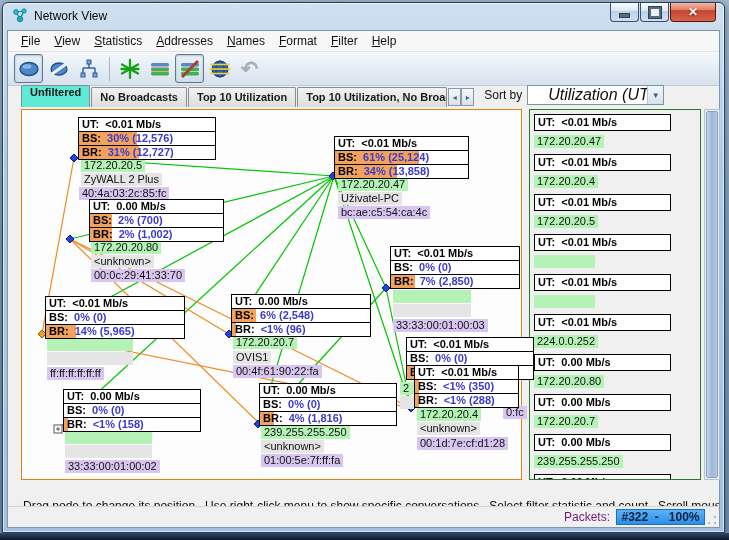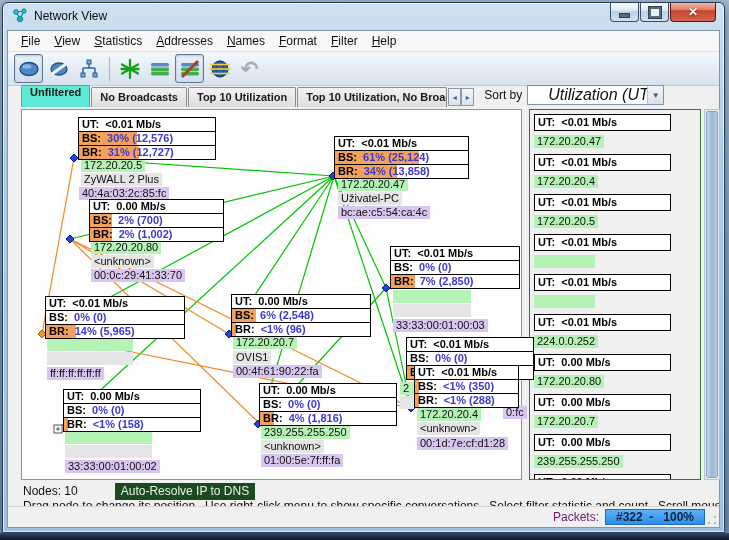--- a/index.html
+++ b/index.html
@@ -119,21 +119,21 @@
   
   .nodesrow{position:absolute;left:0;right:0;top:452px;height:16px;display:flex;align-items:center;}
   .nodes-count{font-size:12px;color:#111;margin-left:15px;}
   .auto-resolve{margin-left:37px;background:#1c4a20;color:#e8f2e6;font-size:12px;
     padding:1px 6px 2px 6px;}
   .hintrow{position:absolute;left:0;right:0;top:468px;height:15px;font-size:12px;color:#111;
     padding-left:15px;white-space:pre;overflow:hidden;}
   .statusbar{position:absolute;left:0;right:0;bottom:0;height:20px;background:#f0f0f0;
     border-top:1px solid #d4d4d4;display:flex;align-items:center;justify-content:flex-end;}
   .packets-label{font-size:12px;color:#701a75;margin-right:6px;}
-  .packets-box{width:100px;height:16px;box-sizing:border-box;border:1px solid #1f6fc0;
+  .packets-box{width:89px;height:16px;box-sizing:border-box;border:1px solid #1f6fc0;
     background:linear-gradient(180deg,#5cb2f5,#2d8fe8);color:#0d2246;font-size:12px;font-weight:bold;
     text-align:center;line-height:14px;white-space:pre;margin-right:14px;}
   .grip{position:absolute;right:2px;bottom:2px;width:10px;height:10px;opacity:.7;
     background:
       radial-gradient(circle at 8px 2px,#97a4b2 1px,transparent 1.4px),
       radial-gradient(circle at 8px 8px,#97a4b2 1px,transparent 1.4px),
       radial-gradient(circle at 2px 8px,#97a4b2 1px,transparent 1.4px);}
 </style>
 </head>
 <body>
@@ -386,24 +386,20 @@
           <div class="list-item"><div class="li-box">UT:  0.00 Mb/s</div><div class="li-addr">239.255.255.250</div></div>
           <div class="list-item">
             <div class="li-box">UT:  0.00 Mb/s</div>
           </div>
         </div>
       <div class="vscroll">
           <span class="thumb"></span>
         </div>
     </div>
 
-    <div class="nodesrow">
-      <span class="nodes-count">Nodes: 10</span>
-      <span class="auto-resolve">Auto-Resolve IP to DNS</span>
-    </div>
     <div class="hintrow">Drag node to change its position.  Use right-click menu to show specific conversations.  Select filter statistic and count.  Scroll mouse wheel to z</div>
 
     <div class="statusbar">
       <span class="packets-label">Packets:</span>
       <span class="packets-box">#322  -   100%</span>
       <span class="grip"></span>
     </div>
   </div>
 </div>
 

